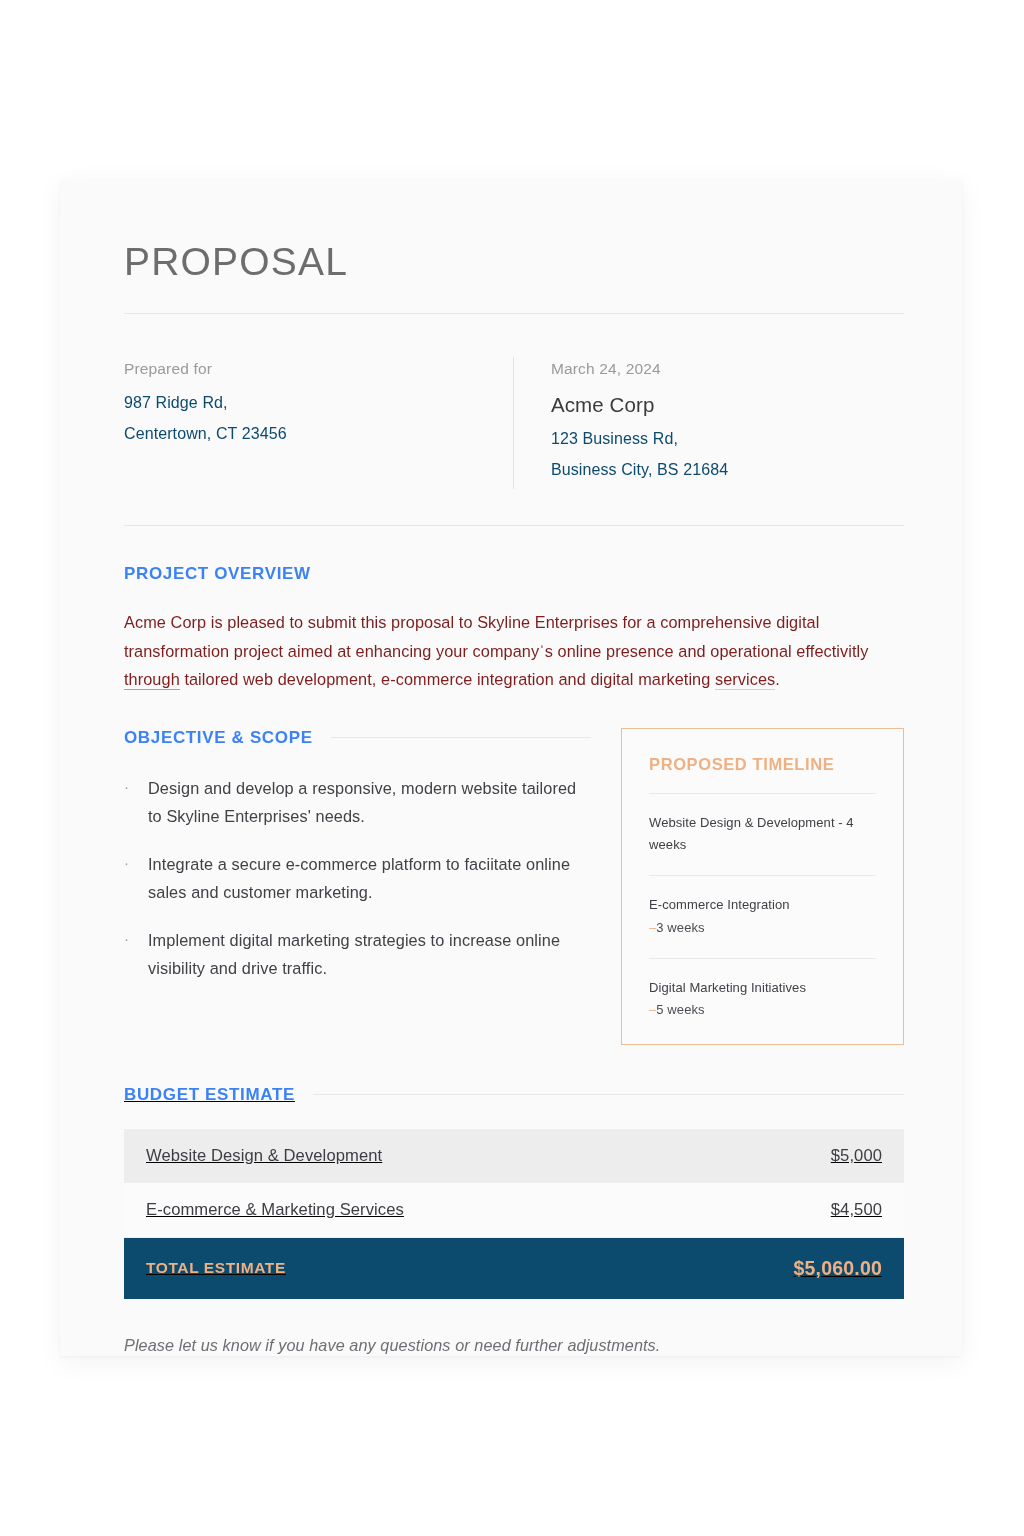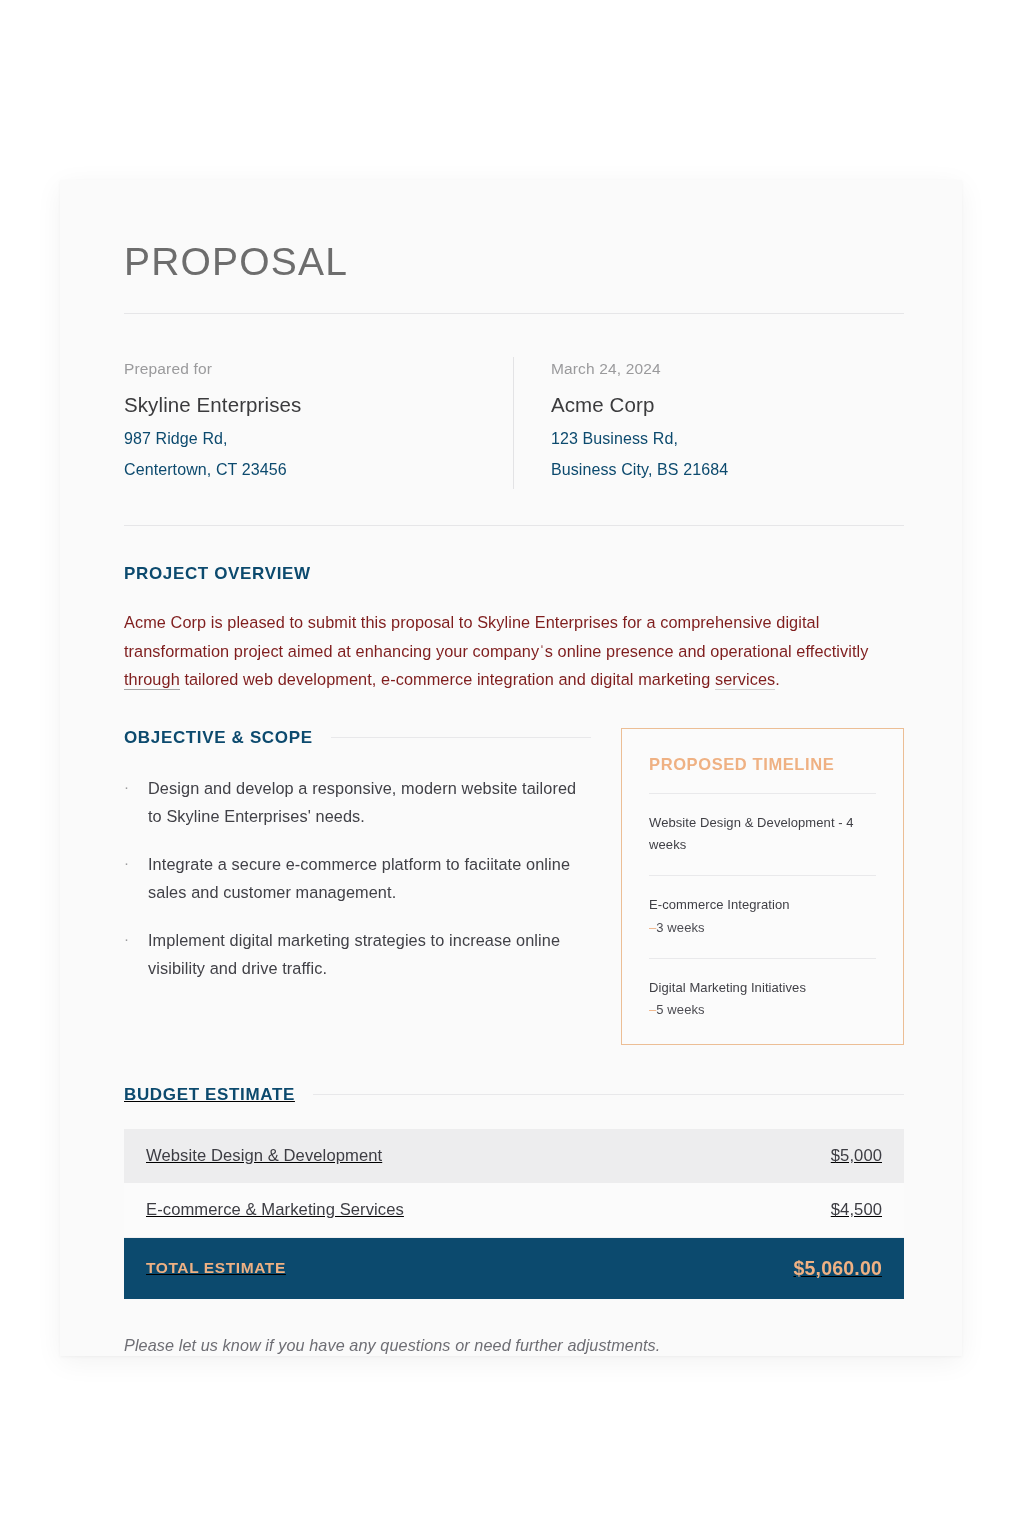--- a/index.html
+++ b/index.html
@@ -99,21 +99,21 @@
   
   .section-head {
     display: flex;
     align-items: center;
     gap: 18px;
   }
   .section-head h2 {
     font-size: 17px;
     font-weight: 700;
     letter-spacing: 0.65px;
-    color: #0c4a6e;
+    color: #3b82f6;
     white-space: nowrap;
   }
   .section-head .head-rule {
     flex: 1;
     height: 1px;
     background: #e8e8ea;
   }
 
   
   .overview-block { margin-top: 38px; }
@@ -241,21 +241,20 @@
   <div class="sheet">
     <div class="sheet-inner">
 
       <div class="doc-title">PROPOSAL</div>
       <div class="rule-full"></div>
 
       <div class="parties">
 
         <div class="party left">
           <div class="party-kicker">Prepared for</div>
-          <div class="party-name">Skyline Enterprises</div>
           <div class="party-line">987 Ridge Rd,</div>
           <div class="party-line">Centertown, CT 23456</div>
         </div>
 
         <div class="party right">
           <div class="party-kicker">March 24, 2024</div>
           <div class="party-name">Acme Corp</div>
           <div class="party-line">123 Business Rd,</div>
           <div class="party-line">Business City, BS  21684</div>
         </div>
@@ -279,21 +278,21 @@
             <div class="head-rule"></div>
           </div>
 
           <ul class="obj-list">
             <li class="obj-item">
               <span class="obj-bullet">·</span>
               <span class="obj-text">Design and develop a responsive, modern website tailored to Skyline Enterprises' needs.</span>
             </li>
             <li class="obj-item">
               <span class="obj-bullet">·</span>
-              <span class="obj-text">Integrate a secure e-commerce platform to faciitate online sales and customer management.</span>
+              <span class="obj-text">Integrate a secure e-commerce platform to faciitate online sales and customer marketing.</span>
             </li>
             <li class="obj-item">
               <span class="obj-bullet">·</span>
               <span class="obj-text">Implement digital marketing strategies to increase online visibility and drive traffic.</span>
             </li>
           </ul>
         </div>
 
         <div class="mid-right">
           <div class="timeline-card">

